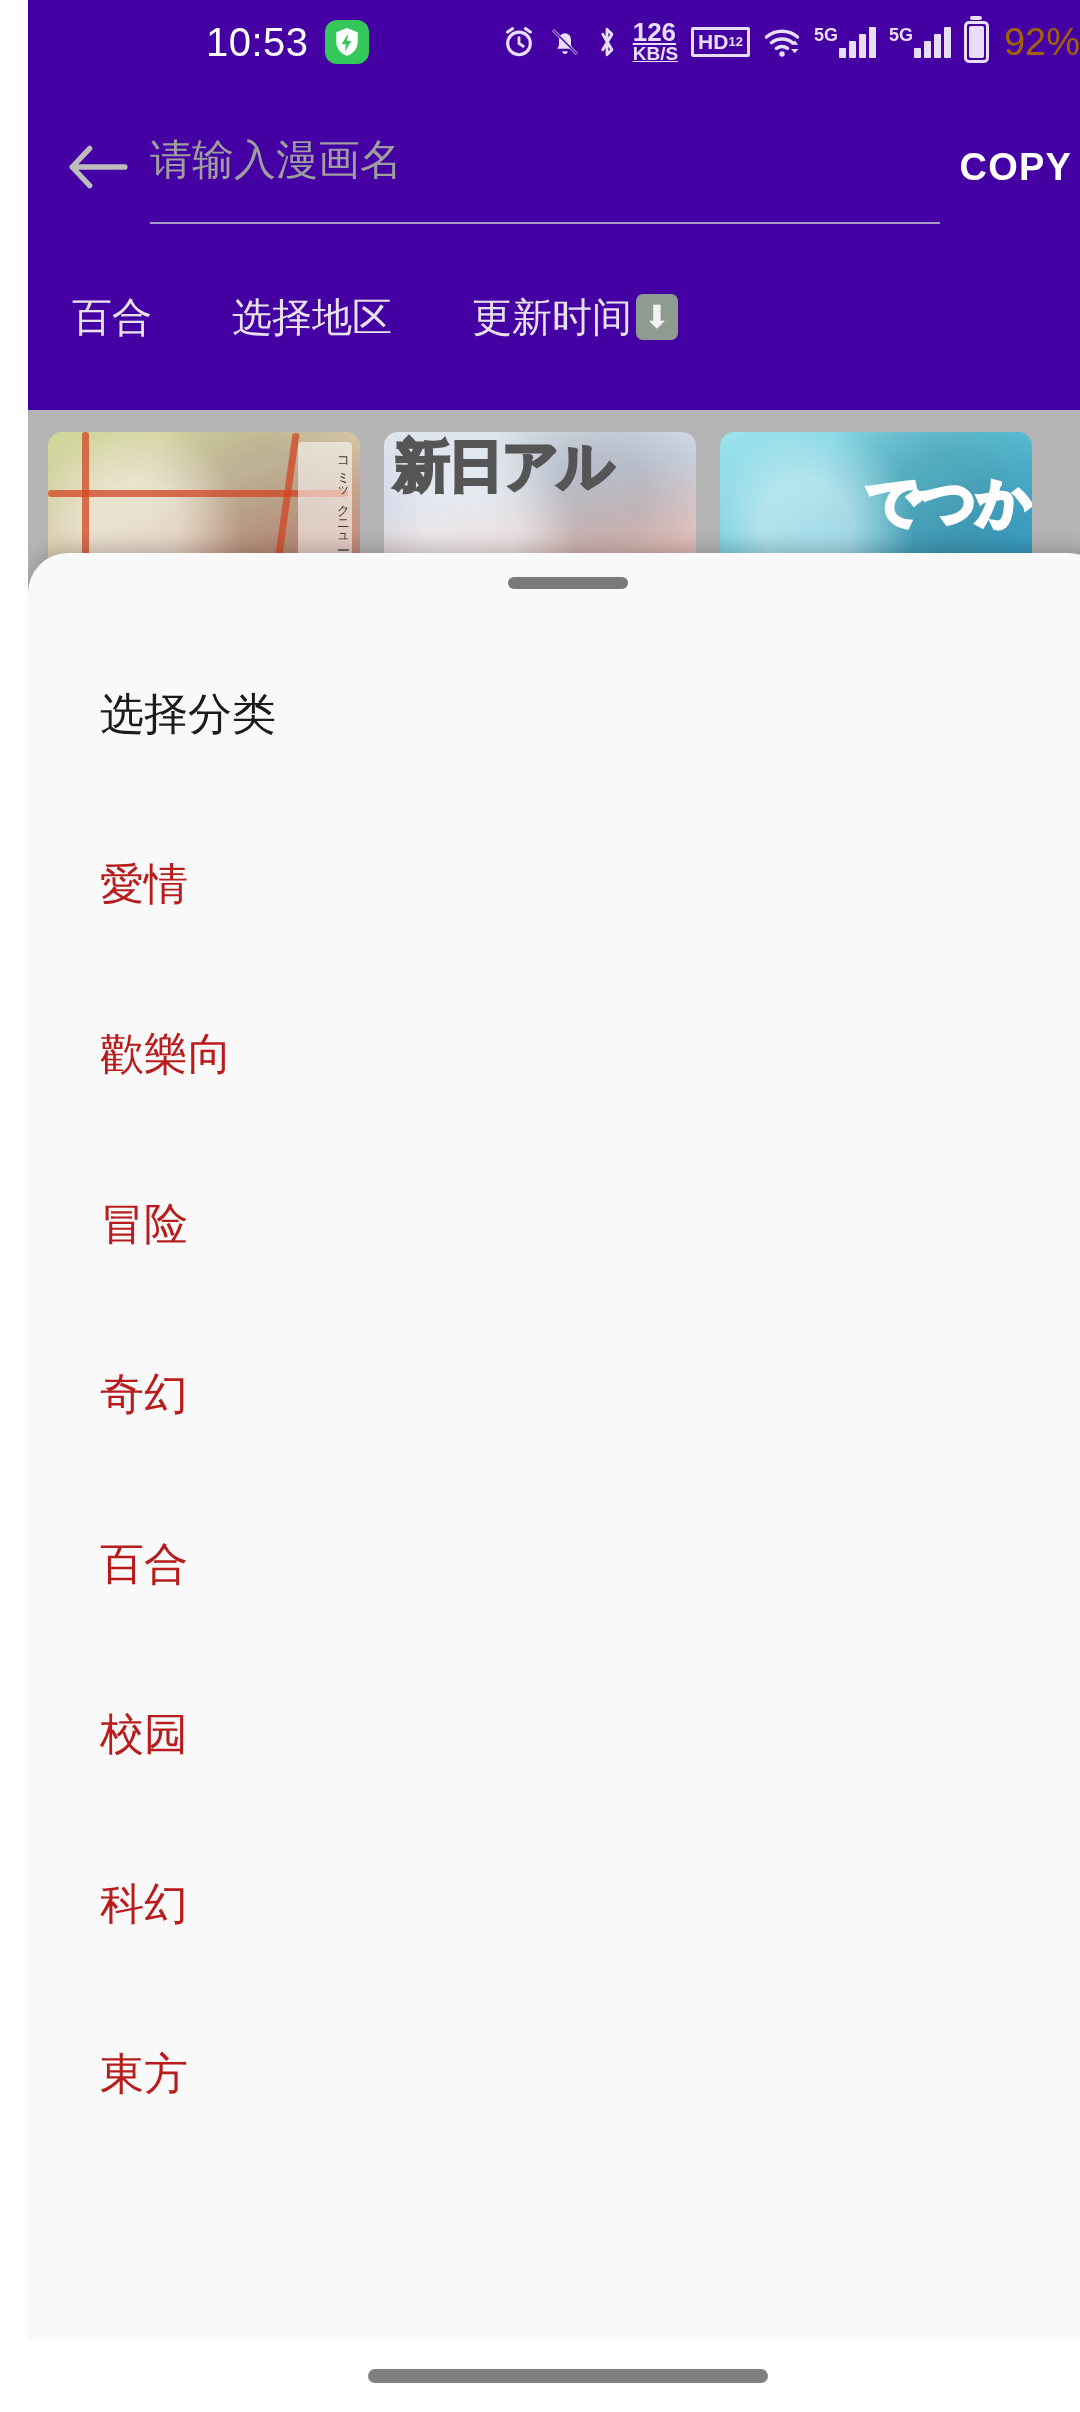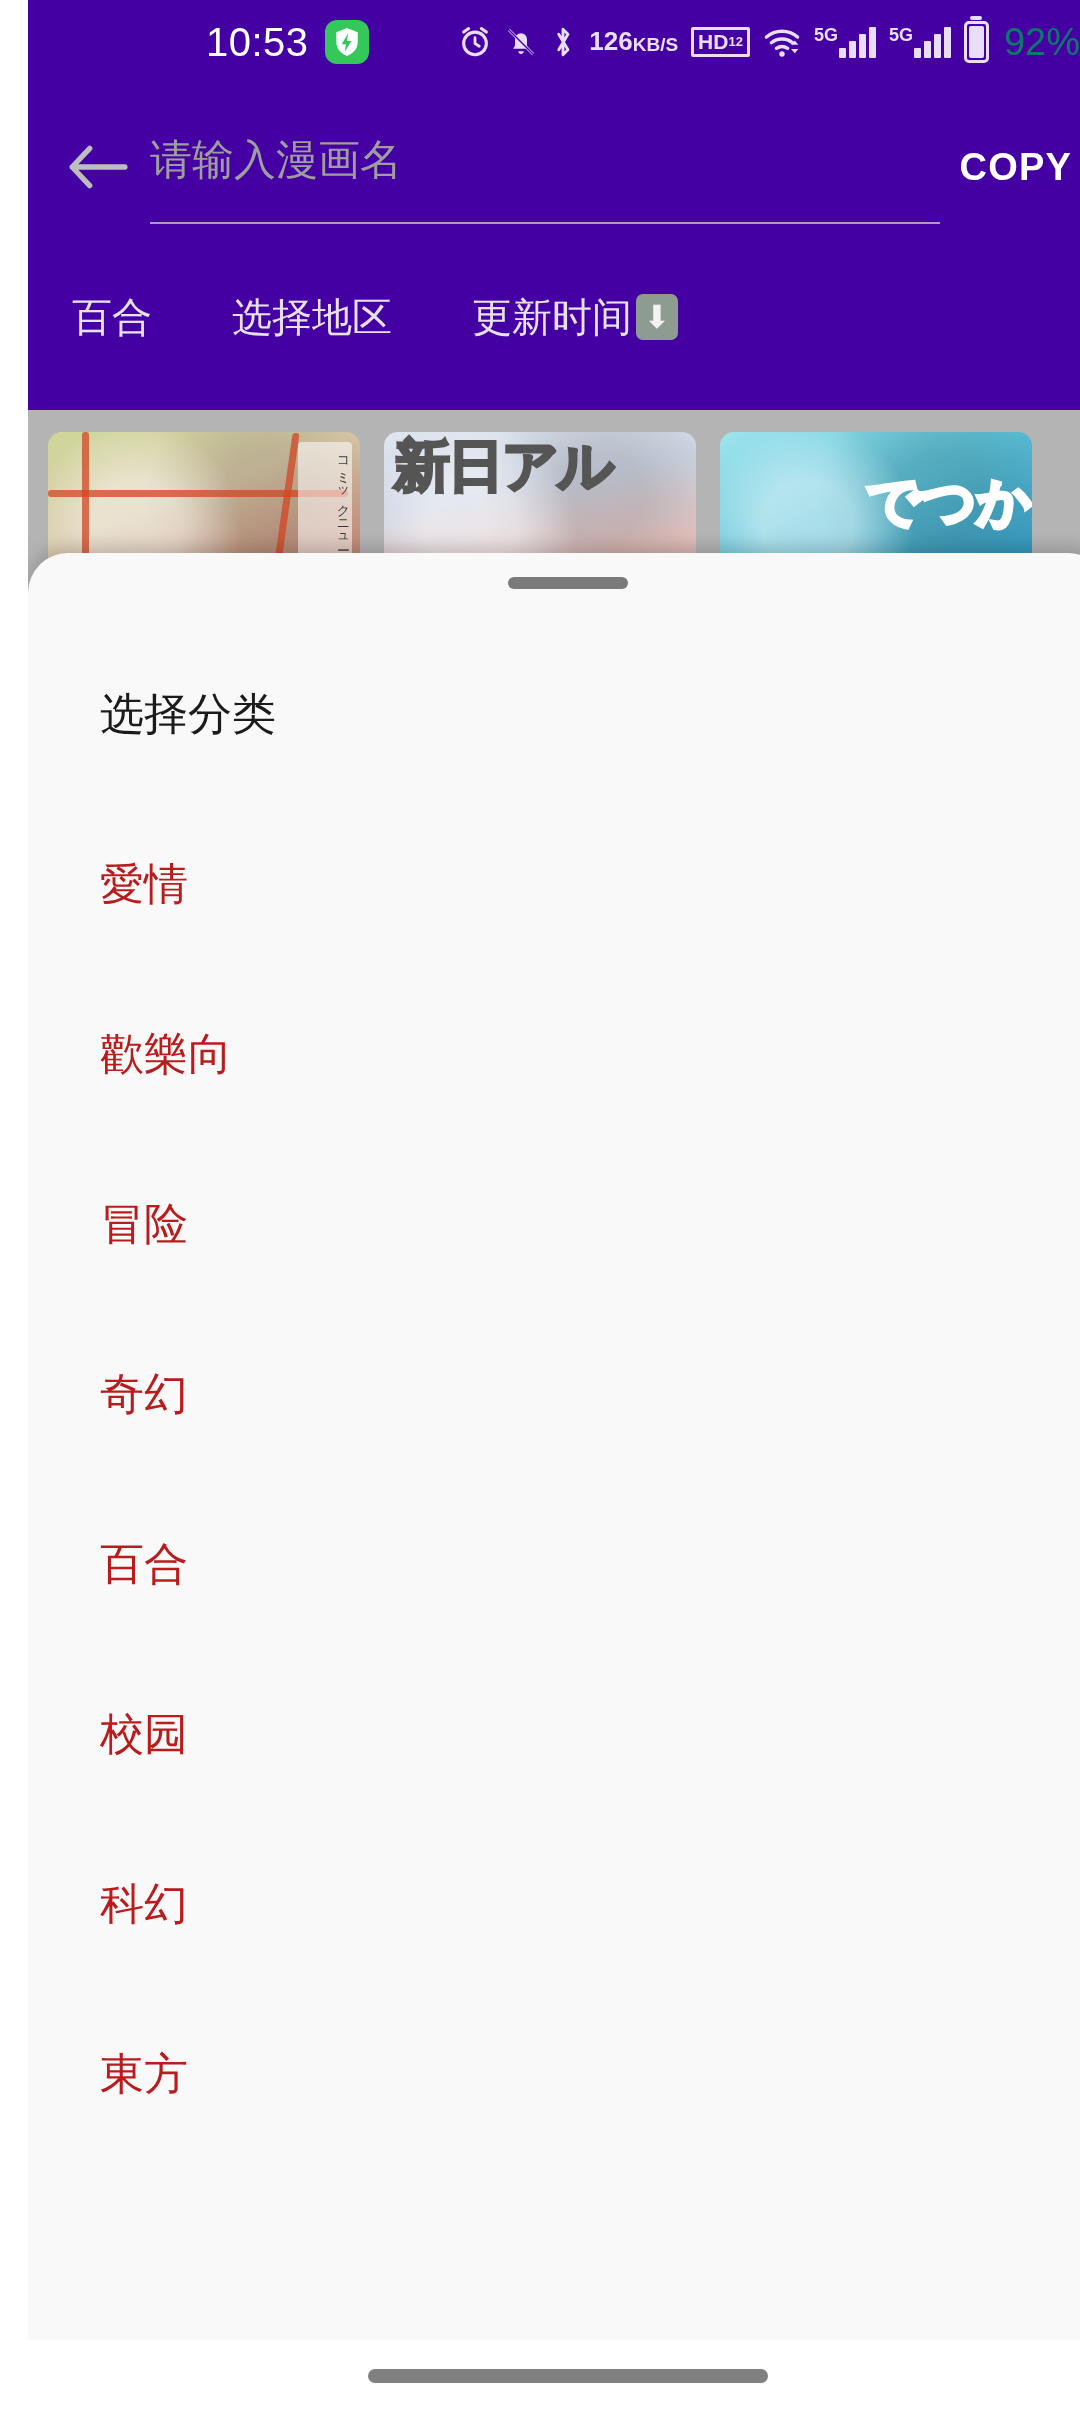--- a/index.html
+++ b/index.html
@@ -26,21 +26,21 @@
   .sb-time { font-size:40px; font-weight:400; letter-spacing:0.5px; color:#ffffff; }
   .shield-badge {
     width:44px; height:44px; border-radius:12px; background:#34C759;
     display:flex; align-items:center; justify-content:center;
   }
   .sb-right {
     margin-left:auto; display:flex; align-items:center; gap:13px;
     padding-right:28px;
   }
   .sb-ico { display:flex; align-items:center; justify-content:center; }
-  .netspeed { display:flex; flex-direction:row; align-items:flex-end; line-height:0.92; }
+  .netspeed { display:flex; flex-direction:column; align-items:flex-start; line-height:0.92;text-decoration:underline; }
   .netspeed .n1 { font-size:26px; font-weight:700; color:#E8DEF8; }
   .netspeed .n2 { font-size:19px; font-weight:700; color:#E8DEF8; }
   .hd-box {
     border:3px solid #E8DEF8; border-radius:2px; padding:1px 4px;
     font-size:21px; font-weight:700; color:#E8DEF8; line-height:1.05;
     display:flex; align-items:center;
   }
   .hd-box sub { font-size:13px; vertical-align:sub; }
   .hd-box sup { font-size:13px; vertical-align:super; }
   .sig { display:flex; align-items:flex-end; gap:3px; }
@@ -51,21 +51,21 @@
   .sig-5g { font-size:18px; font-weight:700; color:#E8DEF8; margin-right:1px; align-self:flex-start; margin-top:-2px; }
   .batt {
     width:25px; height:42px; border:3px solid #E8DEF8; border-radius:5px;
     position:relative;
   }
   .batt::before {
     content:""; position:absolute; top:-8px; left:50%; transform:translateX(-50%);
     width:12px; height:4px; background:#E8DEF8; border-radius:2px;
   }
   .batt .fill { position:absolute; left:2px; right:2px; bottom:2px; top:2px; background:#E8DEF8; border-radius:2px; }
-  .sb-pct { font-size:38px; font-weight:400; color:#0f766e; margin-left:2px; }
+  .sb-pct { font-size:38px; font-weight:400; color:#a16207; margin-left:2px; }
 
   
   .appbar {
     position:absolute; top:112px; left:0; width:1080px; height:110px;
     display:flex; align-items:center;
   }
   .back-btn {
     width:92px; height:92px; margin-left:24px;
     display:flex; align-items:center; justify-content:center;
   }

